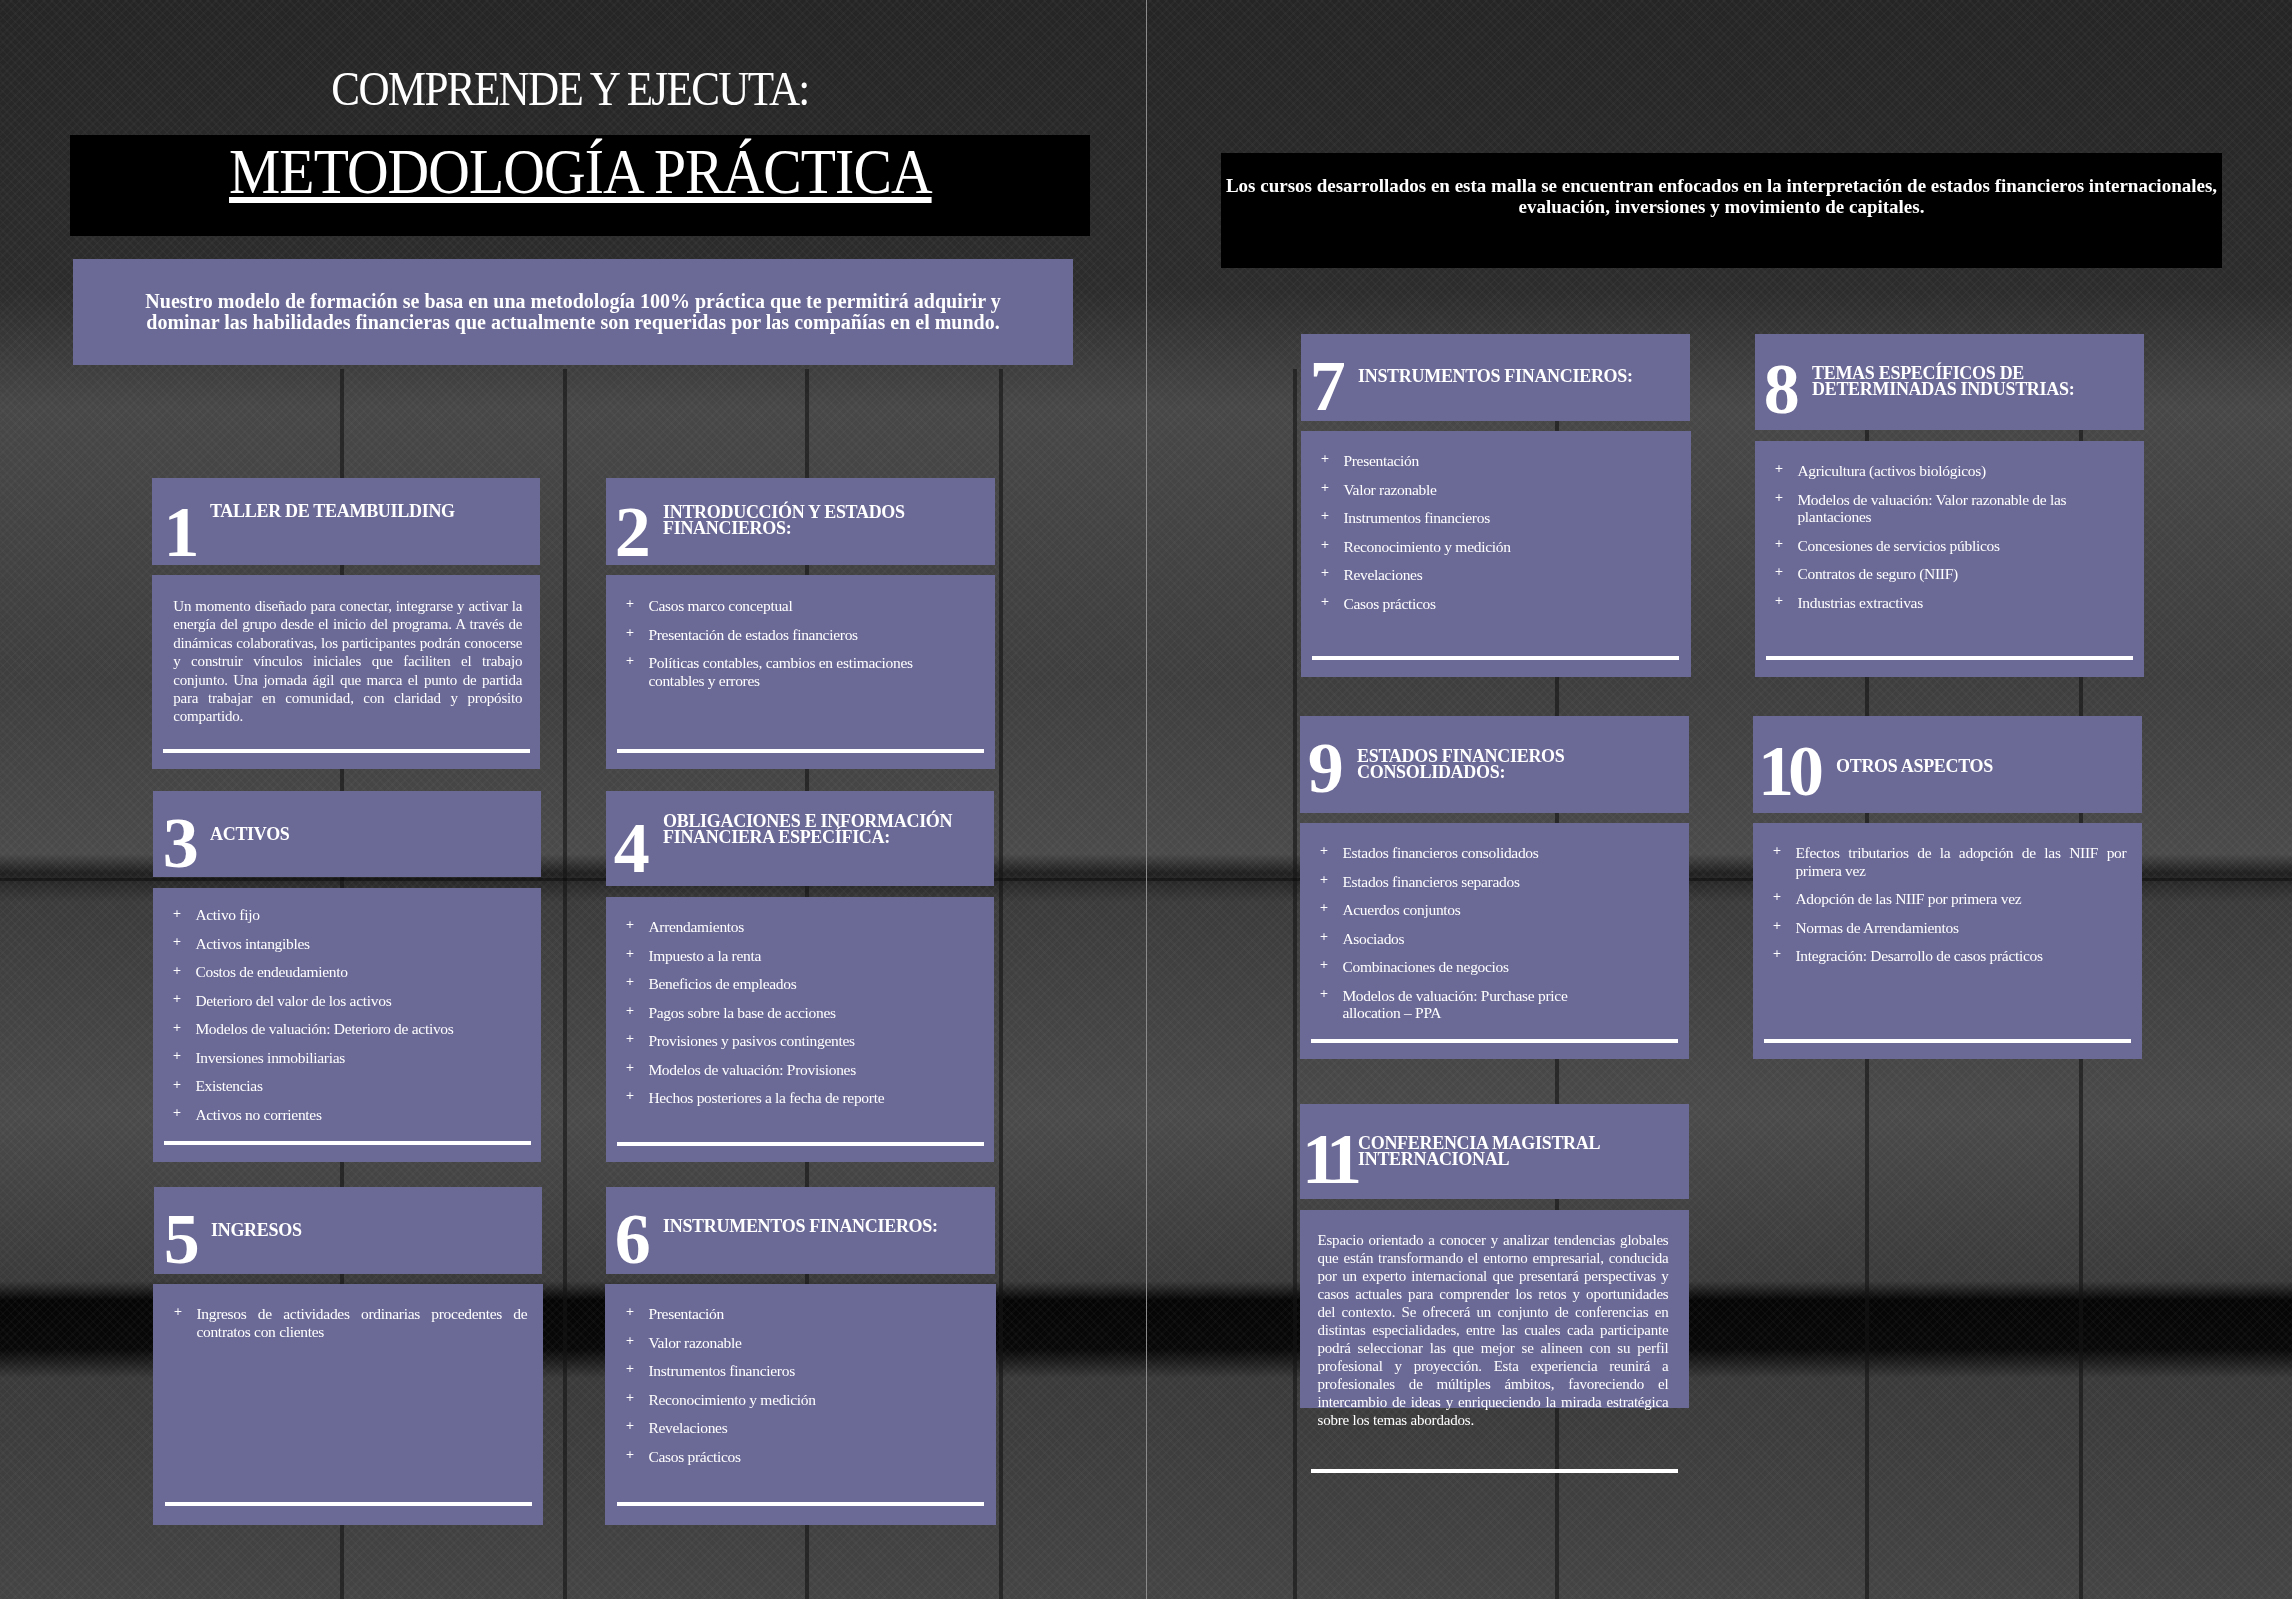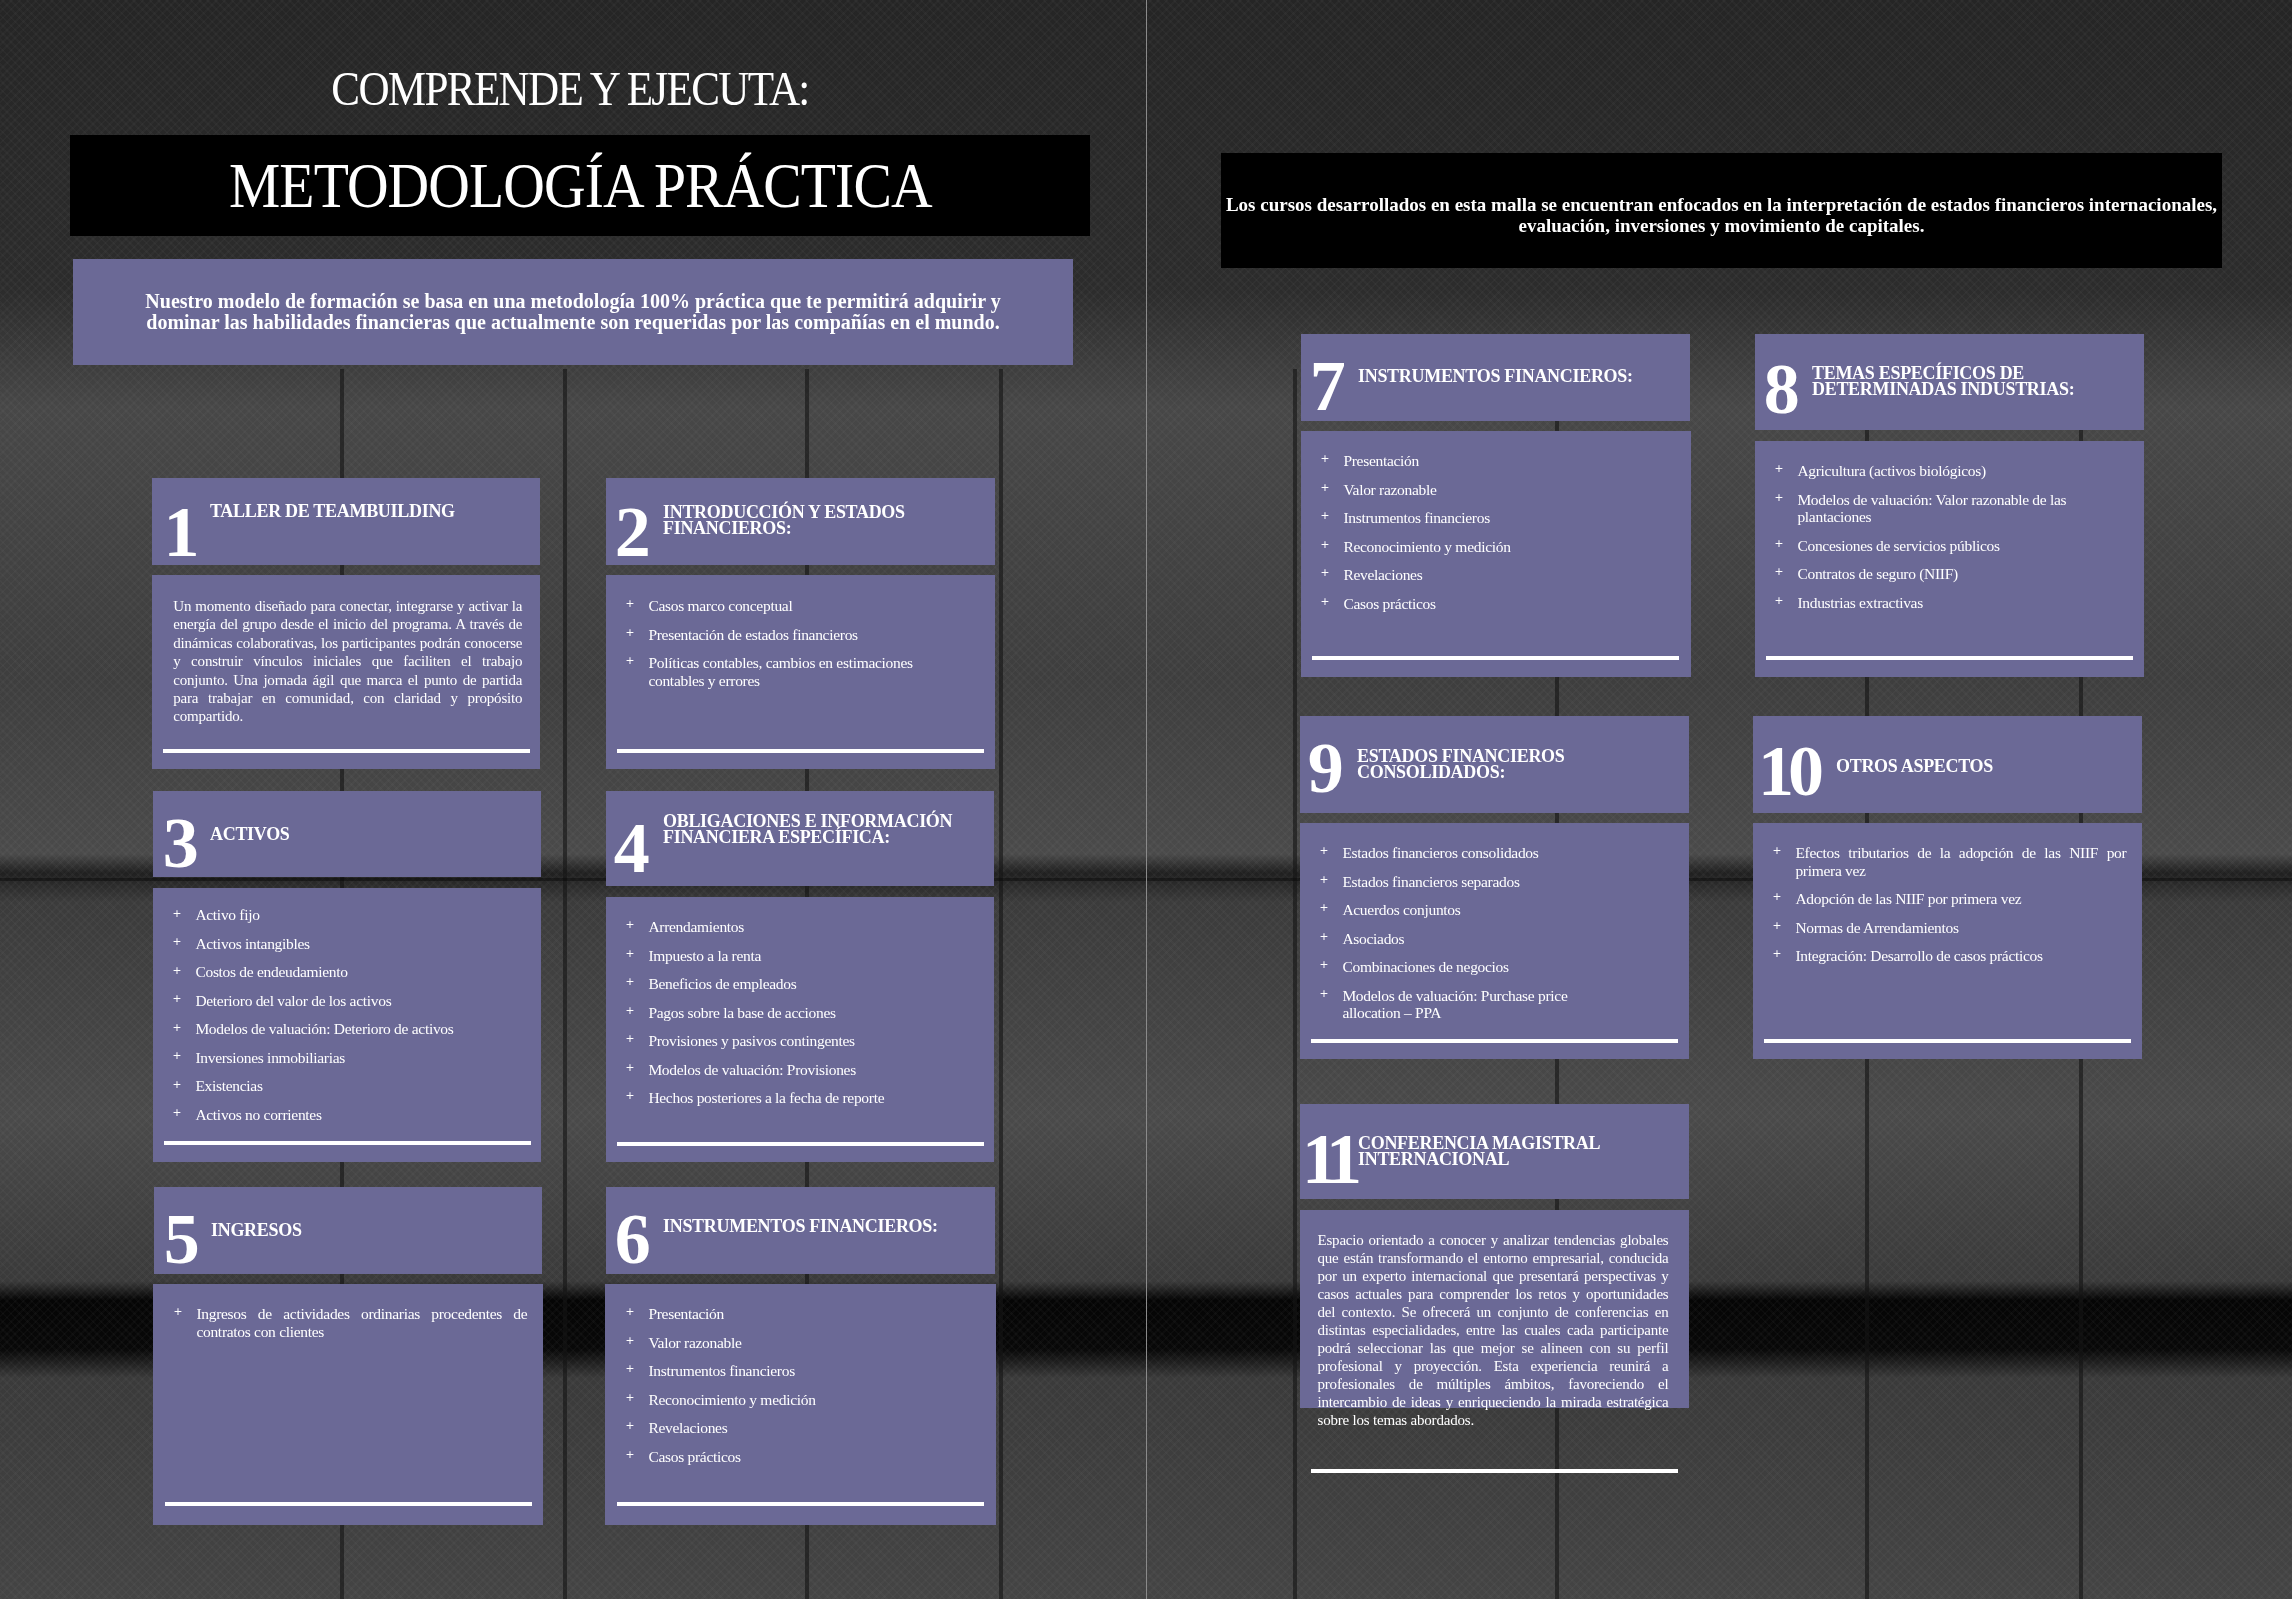--- a/index.html
+++ b/index.html
@@ -27,42 +27,42 @@
   .blk { position:absolute; background:#000; }
   .purp { position:absolute; background:#6b6996; }
 
   .pre-title {
     position:absolute; left:70px; width:1000px; top:60px; text-align:center;
     font-family:"Liberation Serif", serif; font-size:49px; letter-spacing:-1.9px;
     transform:scaleX(0.88); transform-origin:center;
   }
   .main-title {
     left:70px; top:135px; width:1020px; height:101px;
-    display:flex; align-items:center; justify-content:center;
+    display:flex; align-items:flex-start; justify-content:center;text-decoration:underline;
   }
   .main-title span {
     font-family:"Liberation Serif", serif; font-size:64px; letter-spacing:-1px;
     transform:scaleX(0.9); display:inline-block;
   }
   .intro-left {
     left:73px; top:259px; width:1000px; height:106px;
     display:flex; align-items:center; justify-content:center; text-align:center;
     font-size:17.5px; line-height:21.3px; padding:0 58px; box-sizing:border-box;
   }
   .intro-left span { font-family:"Liberation Serif", serif; font-size:20px; font-weight:bold; }
   .malla {
     left:70px; top:388px; width:1000px; height:68px;
     display:flex; align-items:center; justify-content:center;
   }
   .malla span { font-family:"Liberation Serif", serif; font-size:30px; letter-spacing:-1.5px; transform:scaleX(0.9); display:inline-block; }
 
   .intro-right {
     left:1221px; top:153px; width:1001px; height:115px;
     display:flex; align-items:flex-start; justify-content:center; text-align:center;
-    padding-top:41px; box-sizing:border-box;
+    padding-top:22px; box-sizing:border-box;
   }
   .intro-right span { font-family:"Liberation Serif", serif; font-size:19px; font-weight:bold; line-height:21.3px; }
   .num {
     position:absolute; font-family:"Liberation Serif", serif; font-weight:bold;
     font-size:72px; line-height:1; color:#fff; letter-spacing:-3.9px;
   }
   .head-title {
     position:absolute; font-family:"Liberation Serif", serif; font-weight:bold;
     font-size:18px; line-height:15.5px; text-transform:uppercase; letter-spacing:-0.3px;
   }

